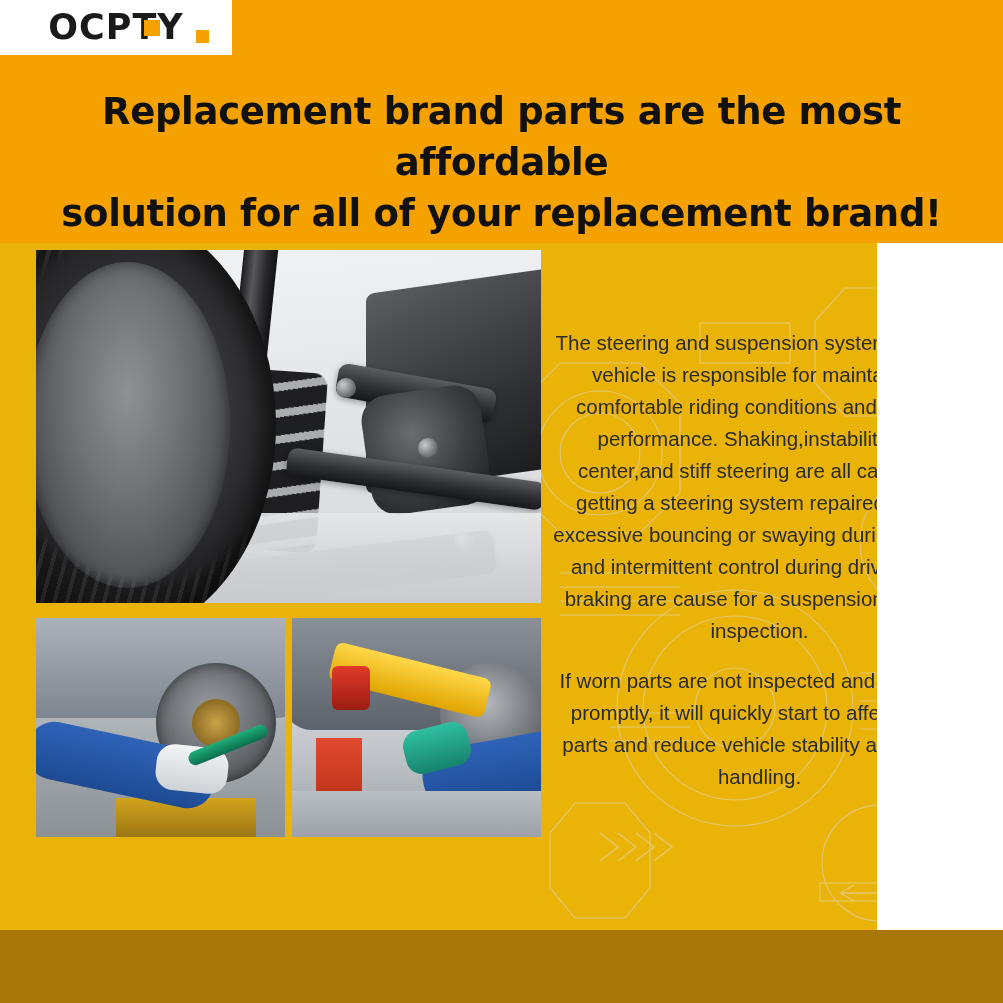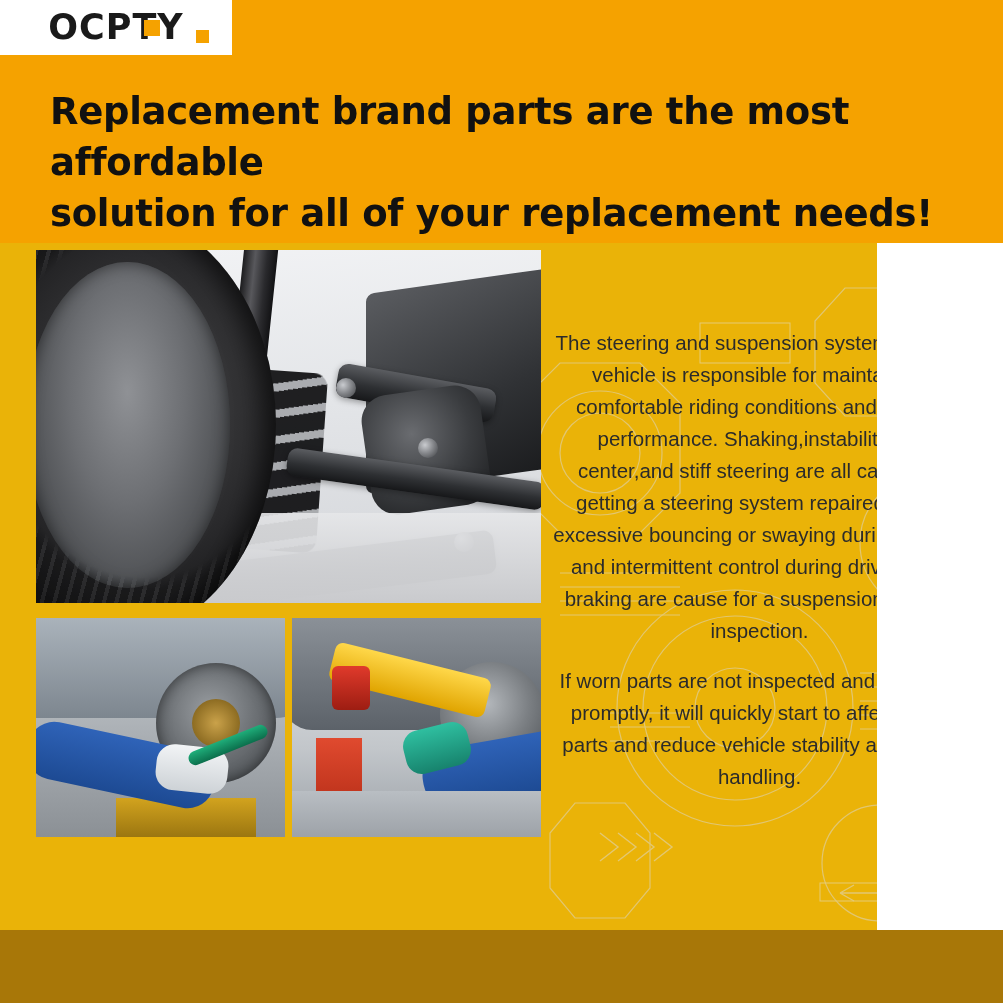--- a/index.html
+++ b/index.html
@@ -64,20 +64,21 @@
     top: 20px;
     width: 13px;
     height: 13px;
     background: #f5a200;
   }
   .headline {
     position: absolute;
     left: 50px;
     top: 86px;
     width: 903px;
+    text-align: center;
     color: #111111;
     font-family: "DejaVu Sans", sans-serif;
     font-weight: bold;
     font-size: 37px;
     line-height: 1.38;
     letter-spacing: -0.3px;
   }
 
   
   .content {
@@ -302,21 +303,21 @@
     <div class="logo-plate">
       <div class="logo-text">
         <span>OCPTY</span>
         <span class="logo-accent"></span>
         <span class="logo-accent2"></span>
       </div>
     </div>
 
     <div class="headline">
       <div>Replacement brand parts are the most affordable</div>
-      <div>solution for all of your replacement needs!</div>
+      <div>solution for all of your replacement brand!</div>
     </div>
   </div>
 
   <div class="content">
 
     <svg class="bg-pattern" width="1003" height="687" viewBox="0 0 1003 687">
       <g stroke="#d9d9d9" fill="none" stroke-width="1.2">
         <circle cx="735" cy="465" r="118"></circle>
         <circle cx="735" cy="465" r="92"></circle>
         <circle cx="735" cy="465" r="40"></circle>

